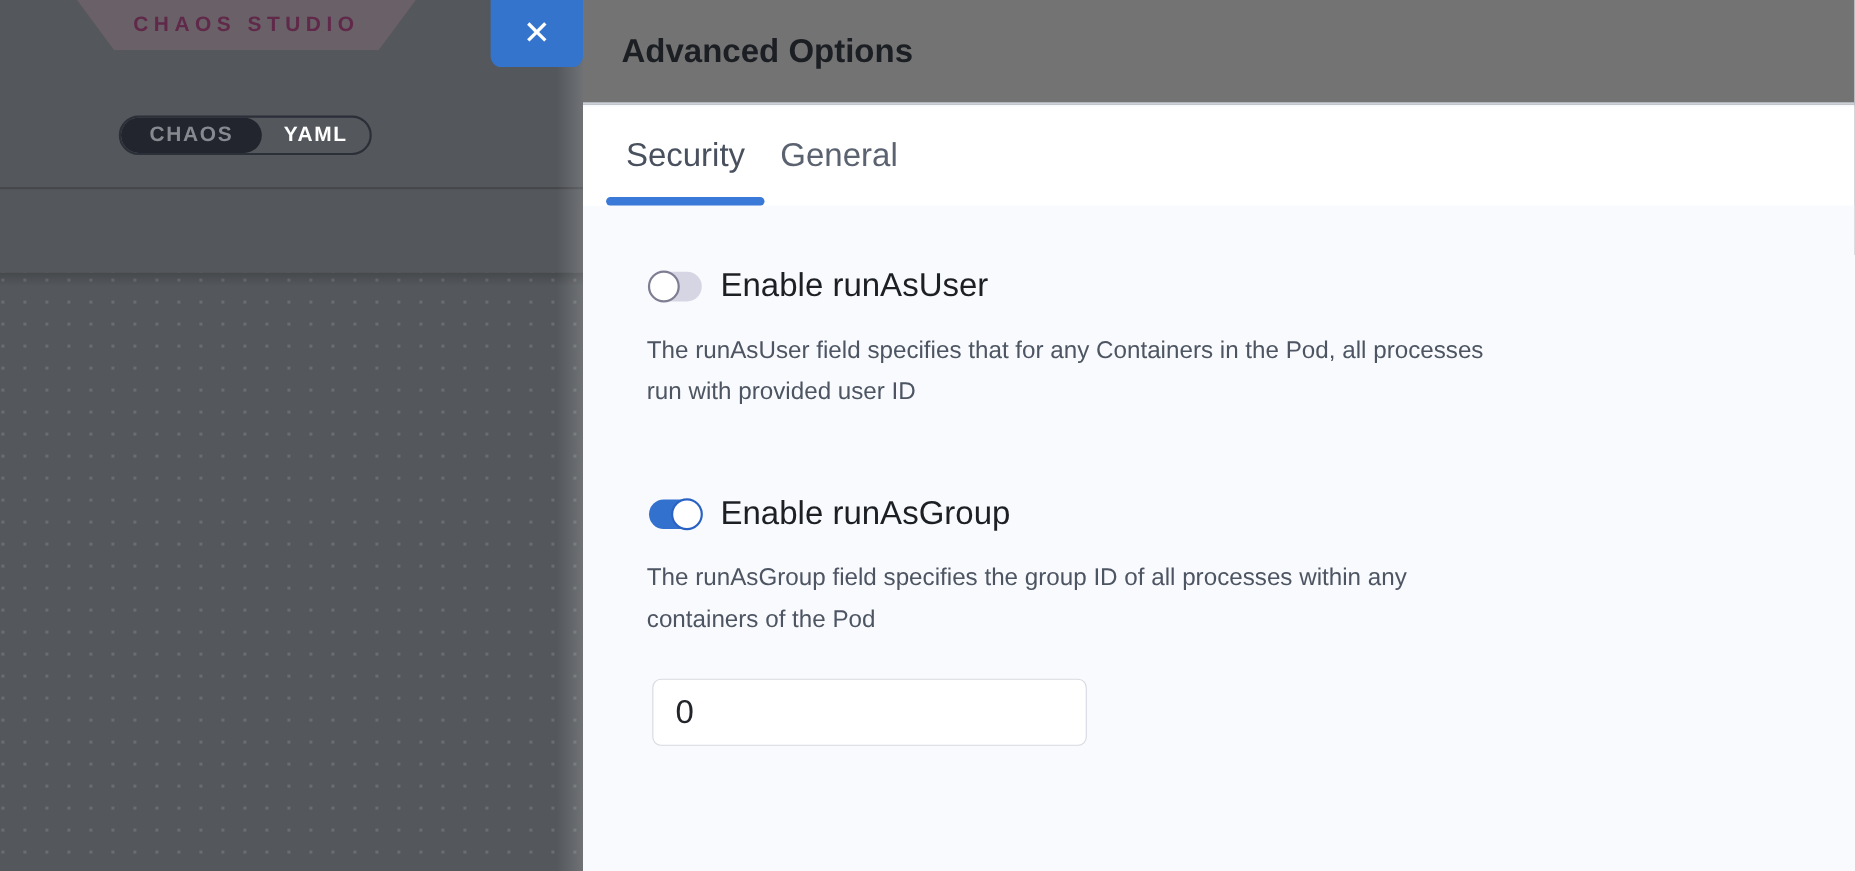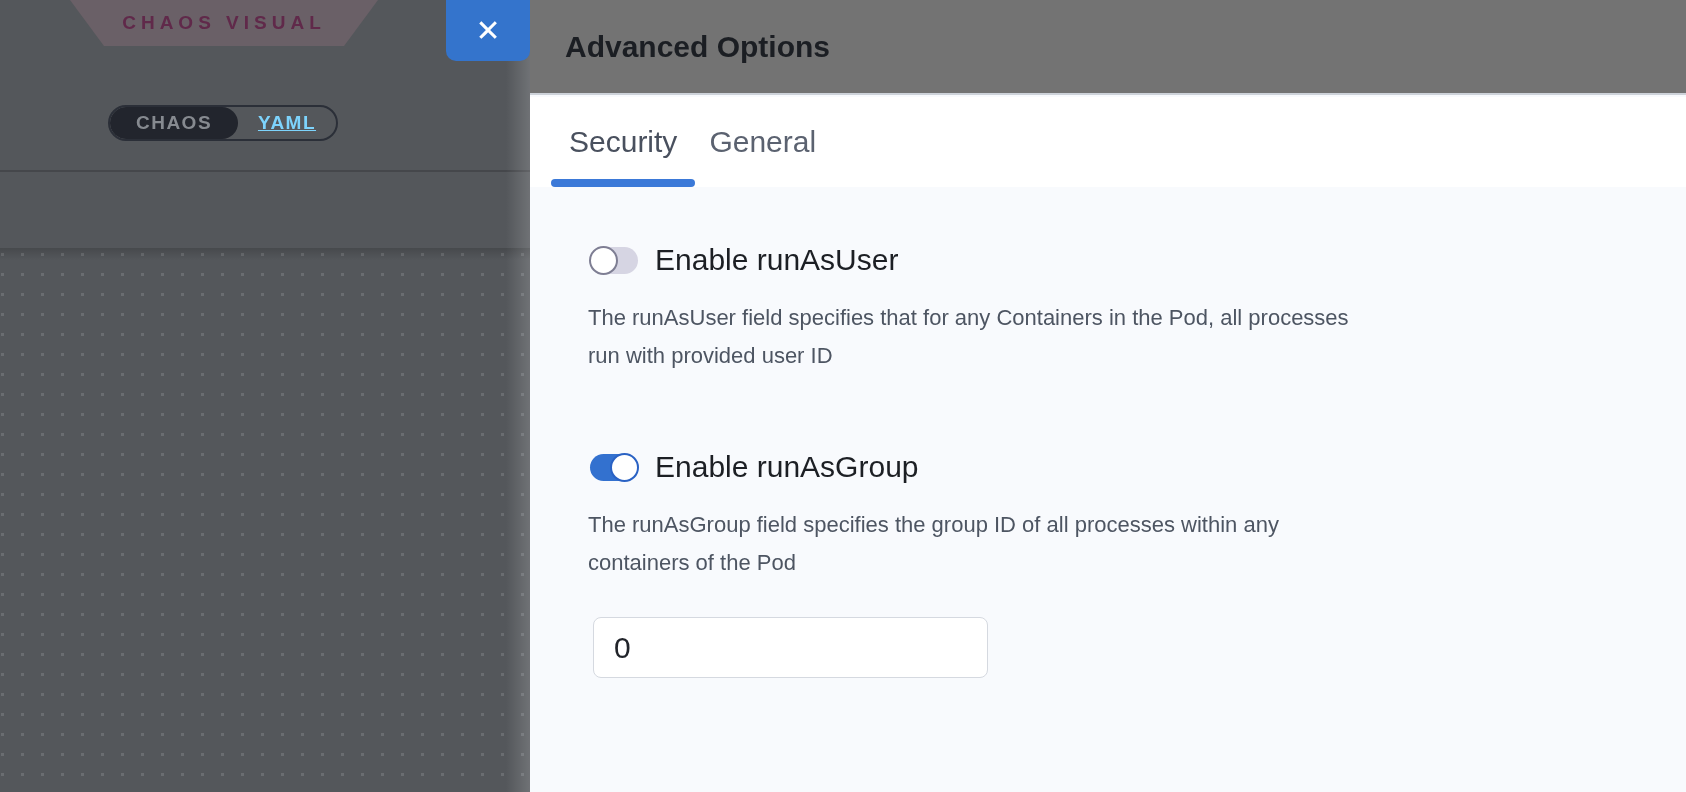--- a/index.html
+++ b/index.html
@@ -24,21 +24,21 @@
   .view-toggle {
     position: absolute; left: 108px; top: 105px; width: 230px; height: 36px;
     border: 2px solid #2b2f38; border-radius: 18px;
     display: flex; overflow: hidden; background: transparent;
   }
   .view-seg {
     display: flex; align-items: center; justify-content: center;
     font-size: 19px; font-weight: 700; letter-spacing: 1.5px; cursor: pointer;
   }
   .view-seg.visual { width: 128px; background: #22252d; color: #868a90; border-radius: 18px; }
-  .view-seg.yaml { flex: 1; color: #7dd3fc; text-decoration: underline; }
+  .view-seg.yaml { flex: 1; color: #ffffff; }
 
   .left-divider { position: absolute; left: 0; top: 170px; width: 530px; height: 2px; background: #45474b; }
 
   .dot-canvas {
     position: absolute; left: 0; top: 248px; width: 530px; height: 544px;
     background-color: #54575b;
     background-image:
       linear-gradient(to bottom, #54575b 17px, transparent 17px),
       linear-gradient(to right, transparent 17px, #6a6d71 17px);
     background-size: 20px 20px;
@@ -121,21 +121,21 @@
     font-family: "Liberation Sans", "DejaVu Sans", sans-serif; outline: none;
   }
 </style>
 </head>
 <body>
 
 <div class="screen">
 
   <div class="left">
     <div class="studio-badge">
-      <span>CHAOS VISUAL</span>
+      <span>CHAOS STUDIO</span>
     </div>
 
     <div class="view-toggle">
       <div class="view-seg visual">CHAOS</div>
       <div class="view-seg yaml">YAML</div>
     </div>
 
     <div class="left-divider"></div>
     <div class="dot-canvas"></div>
     <div class="edge-glow"></div>

